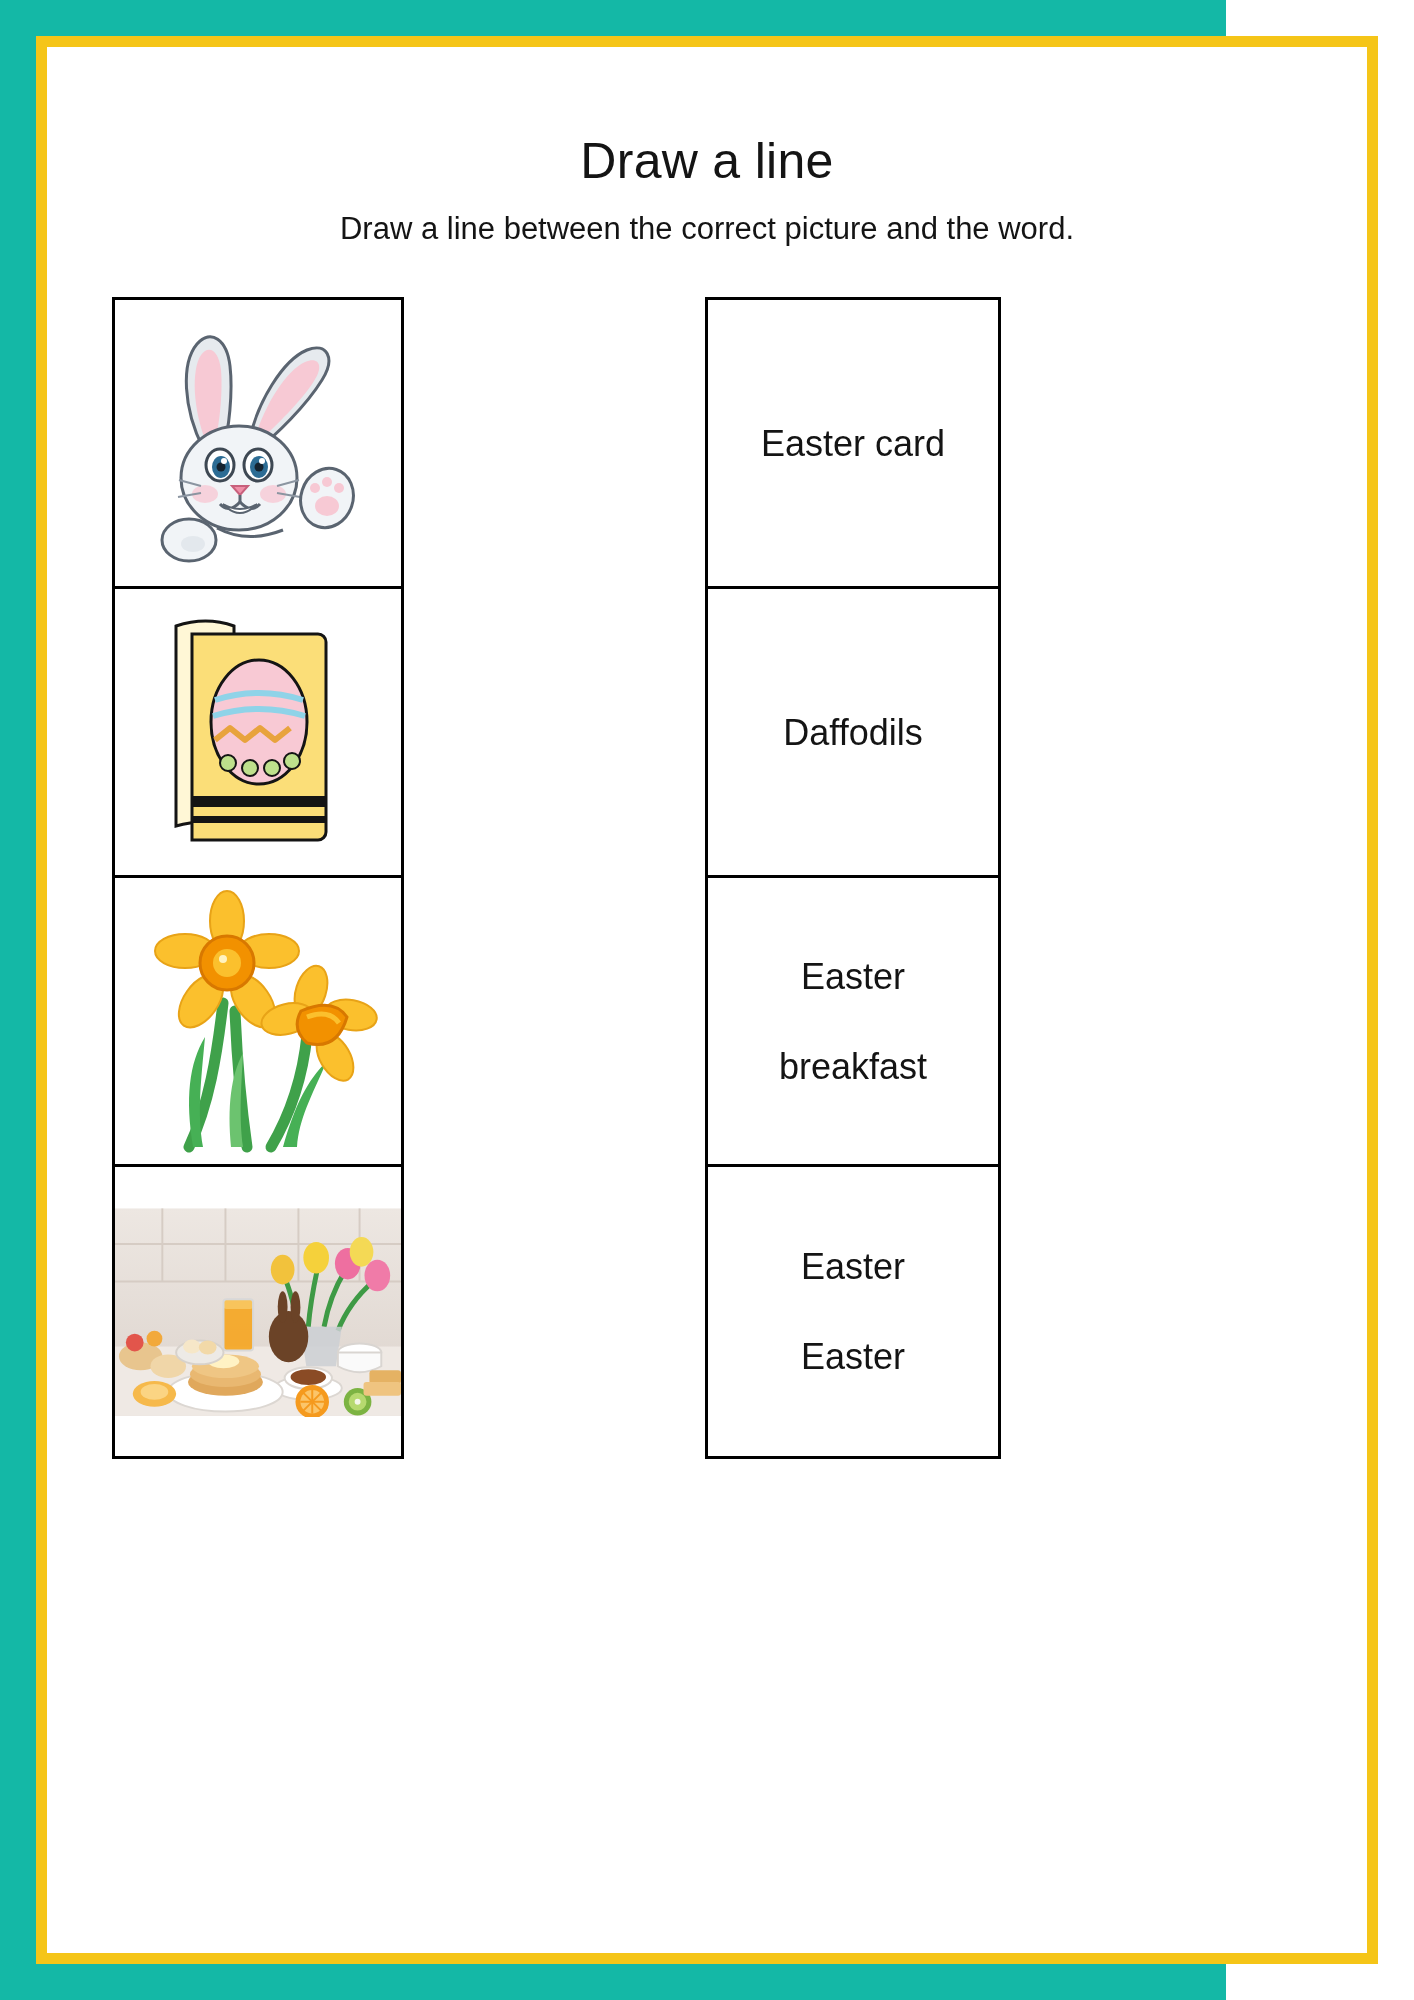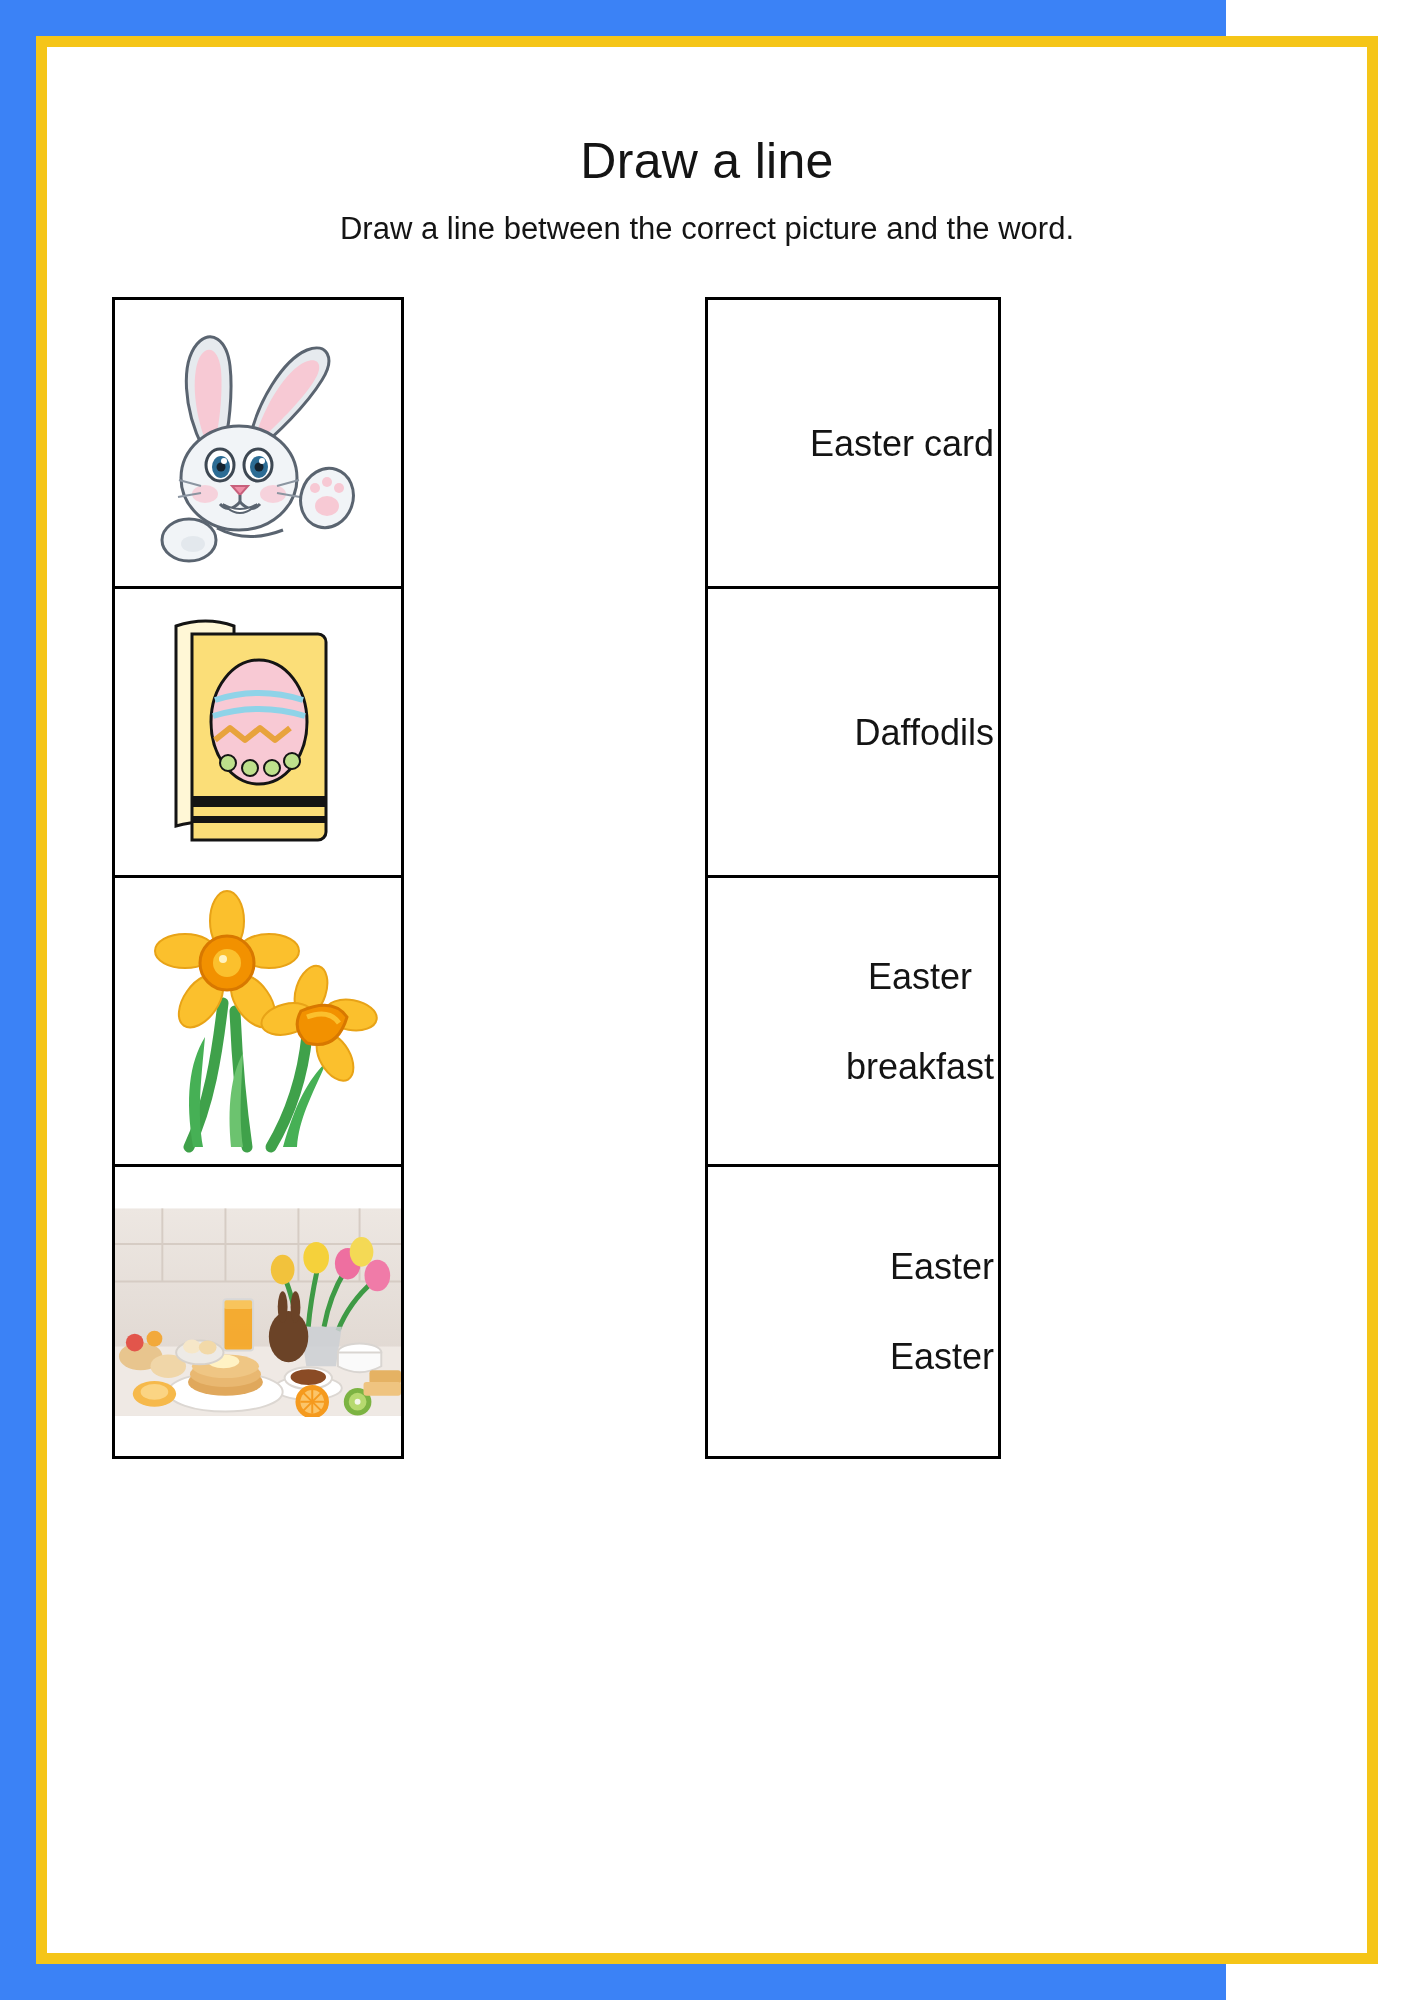--- a/index.html
+++ b/index.html
@@ -13,21 +13,21 @@
     font-family: "Liberation Sans", sans-serif;
     color: #1a1a1a;
     overflow: hidden;
   }
 
   .page {
     position: relative;
     width: 1226px;
     height: 2000px;
     box-sizing: border-box;
-    background: #3b82f6;
+    background: #14b8a6;
   }
 
   .page-border {
     position: absolute;
     left: 36px;
     top: 36px;
     width: 1342px;
     height: 1928px;
     box-sizing: border-box;
     border: 11px solid #F5C518;
@@ -100,21 +100,21 @@
     border: 3px solid #000000;
     box-sizing: border-box;
   }
   .word-cell {
     width: 100%;
     height: 289px;
     box-sizing: border-box;
     border-bottom: 3px solid #000000;
     display: flex;
     align-items: center;
-    justify-content: flex-end;
+    justify-content: center;
     text-align: center;
     font-size: 36px;
     line-height: 1.25;
     padding: 0 4px;
     color: #141414;
   }
   .word-cell:last-child {
     border-bottom: none;
   }
   .word-cell span {

